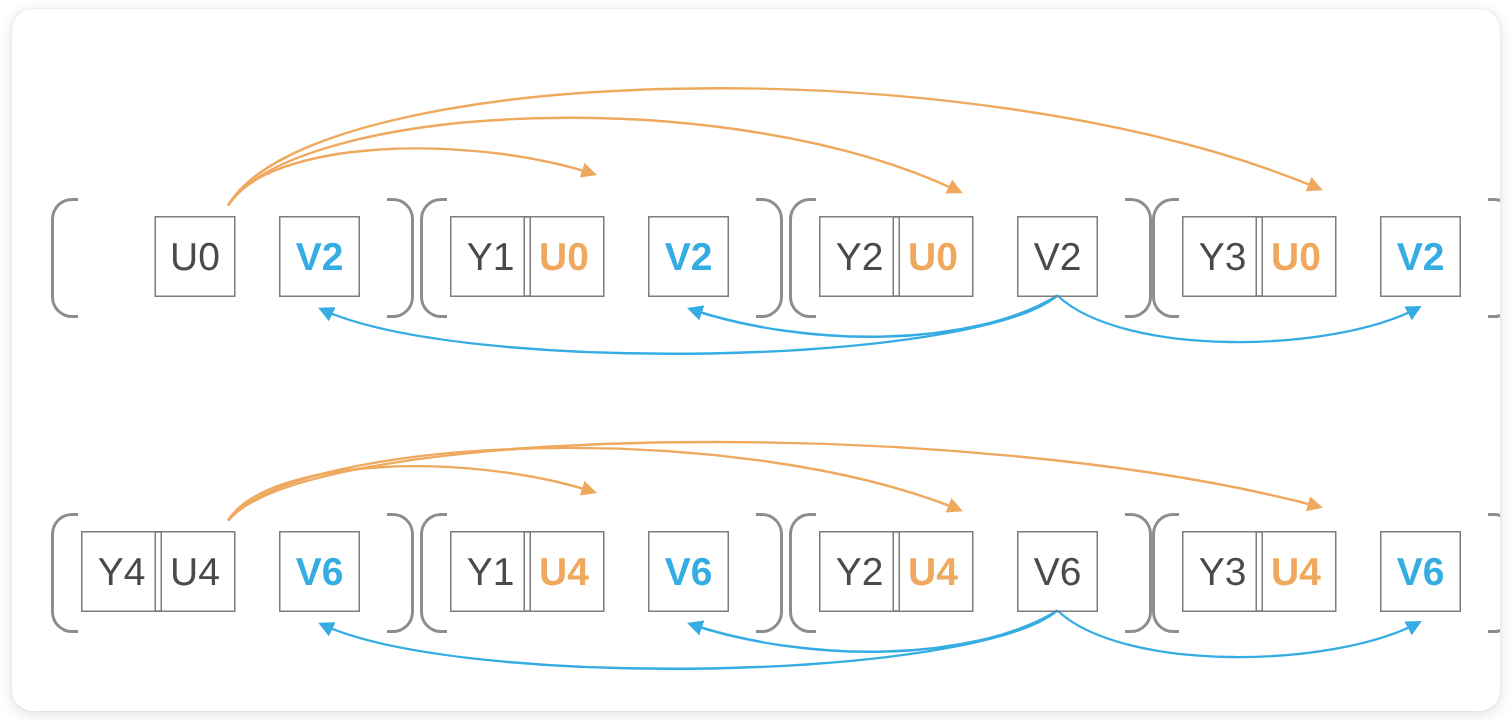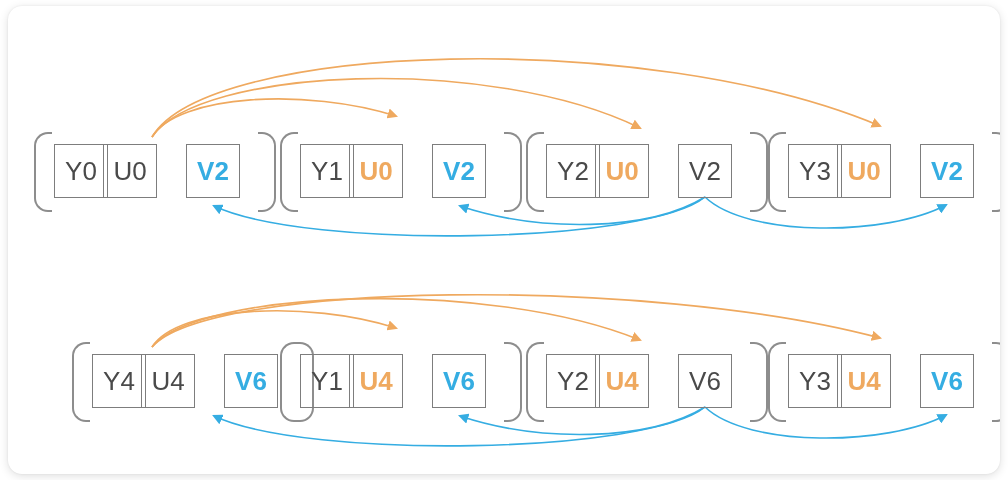--- a/index.html
+++ b/index.html
@@ -67,21 +67,20 @@
     <g fill="none" stroke="#35ade2" stroke-width="1.6">
       <path d="M 697 401 C 640 448 300 454 206 410" marker-end="url(#ah-b)"></path>
       <path d="M 697 401 C 640 436 530 436 452 410" marker-end="url(#ah-b)"></path>
       <path d="M 697 401 C 740 442 880 440 938 409" marker-end="url(#ah-b)"></path>
     </g>
   </svg>
 
   <div class="grp" style="left:26px;top:126px;width:242px;height:76px;">
     <div class="bracket left"></div>
     <div class="bracket right"></div>
-    <div class="cell s0">Y0</div>
     <div class="cell s1">U0</div>
     <div class="cell s2 hl-blue">V2</div>
   </div>
 
   <div class="grp" style="left:272px;top:126px;width:242px;height:76px;">
     <div class="bracket left"></div>
     <div class="bracket right"></div>
     <div class="cell s0">Y1</div>
     <div class="cell s1 hl-orange">U0</div>
     <div class="cell s2 hl-blue">V2</div>
@@ -96,21 +95,21 @@
   </div>
 
   <div class="grp" style="left:760px;top:126px;width:242px;height:76px;">
     <div class="bracket left"></div>
     <div class="bracket right"></div>
     <div class="cell s0">Y3</div>
     <div class="cell s1 hl-orange">U0</div>
     <div class="cell s2 hl-blue">V2</div>
   </div>
 
-  <div class="grp" style="left:26px;top:336px;width:242px;height:76px;margin-left:38px;">
+  <div class="grp" style="left:26px;top:336px;width:242px;height:76px;">
     <div class="bracket left"></div>
     <div class="bracket right"></div>
     <div class="cell s0">Y4</div>
     <div class="cell s1">U4</div>
     <div class="cell s2 hl-blue">V6</div>
   </div>
 
   <div class="grp" style="left:272px;top:336px;width:242px;height:76px;">
     <div class="bracket left"></div>
     <div class="bracket right"></div>

